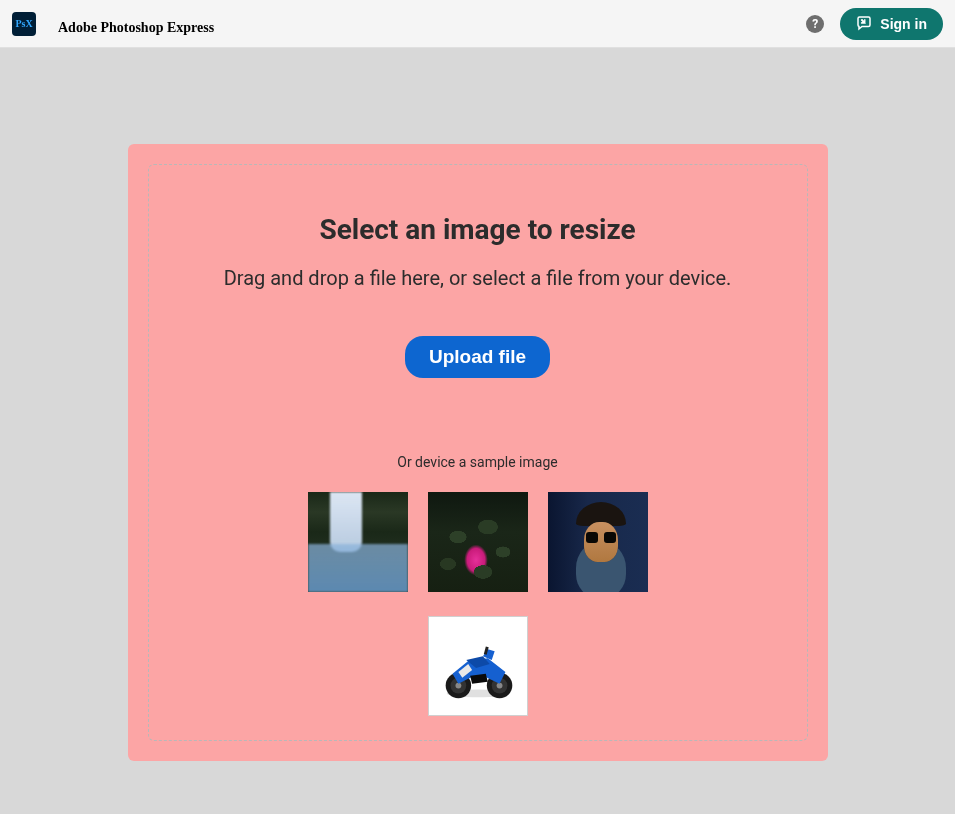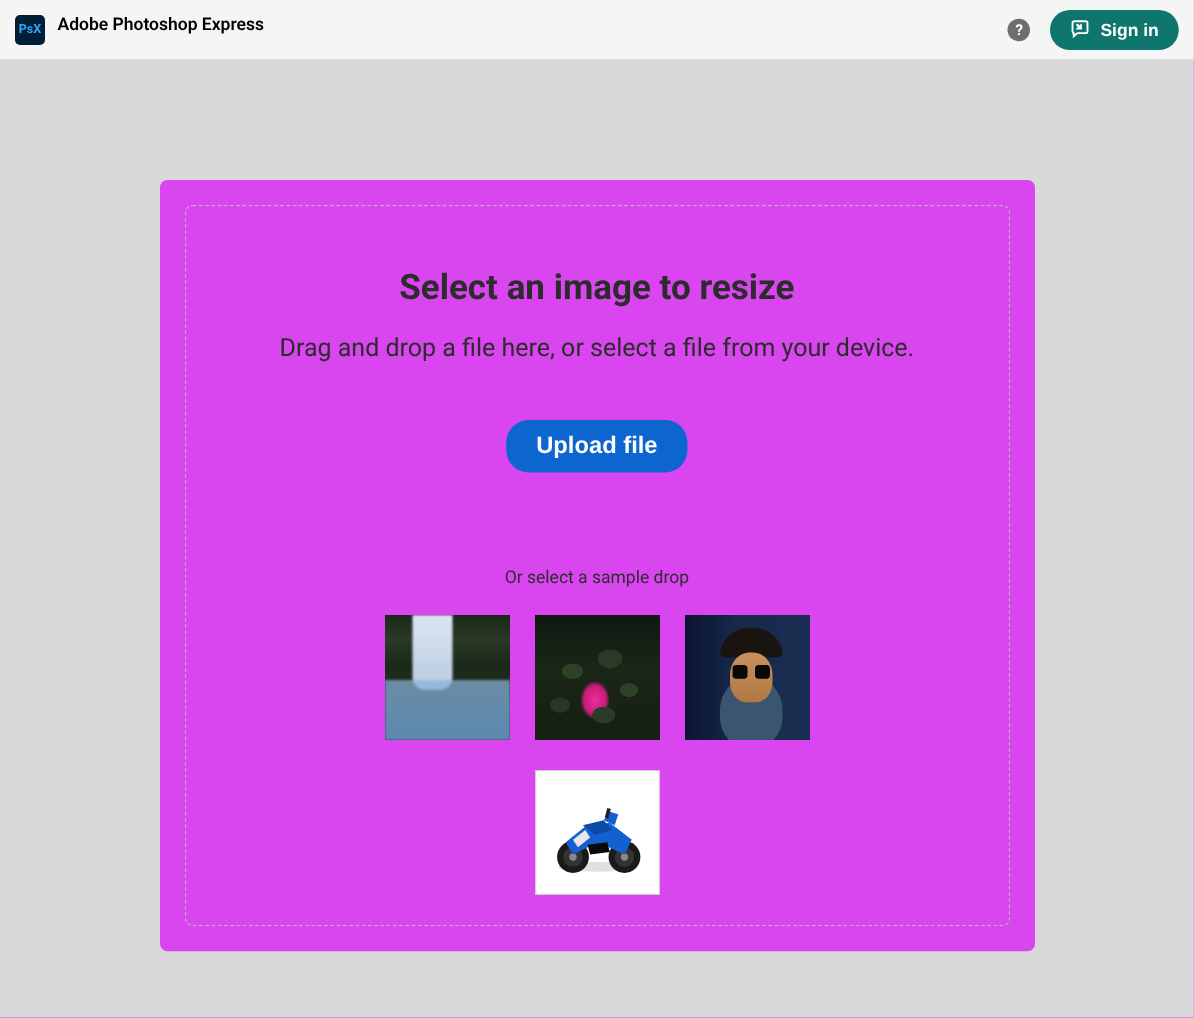--- a/index.html
+++ b/index.html
@@ -18,22 +18,23 @@
       background: #f5f5f5;
       height: 48px;
       display: flex;
       align-items: center;
       justify-content: space-between;
       padding: 0 12px;
       border-bottom: 1px solid #e0e0e0;
     }
     .header-left {
       display: flex;
-      align-items: flex-start;
-      gap: 10px;
+      align-items: flex-end;
+      gap: 22px;
+      font-family: Liberation Serif, serif;
     }
     .app-logo {
       width: 24px;
       height: 24px;
       background: #001e36;
       border-radius: 4px;
       display: flex;
       align-items: center;
       justify-content: center;
       color: #31a8ff;
@@ -78,21 +79,21 @@
     }
     .signin-icon svg {
       display: block;
     }
     .main-area {
       padding: 0;
       display: flex;
       justify-content: center;
     }
     .card {
-      background: #d946ef;
+      background: #fca5a5;
       width: 700px;
       margin-top: 96px;
       border-radius: 6px;
       padding: 20px;
     }
     .dashed-box {
       border: 1px dashed #b8b8b8;
       border-radius: 6px;
       padding: 48px 40px 24px 40px;
       text-align: center;
@@ -285,21 +286,21 @@
 </div>
 
 <div class="main-area">
   <div class="card">
     <div class="dashed-box">
       <h1 class="main-heading">Select an image to resize</h1>
       <p class="subtitle">Drag and drop a file here, or select a file from your device.</p>
       <button class="upload-button">
         <span>Upload file</span>
       </button>
-      <p class="or-sample">Or select a sample drop</p>
+      <p class="or-sample">Or device a sample image</p>
       <div class="samples">
         <div class="sample-img tn-waterfall"></div>
         <div class="sample-img tn-lotus"></div>
         <div class="sample-img tn-person">
           <div class="glasses"></div>
         </div>
       </div>
       <div class="prev-edit">
         <div class="prev-thumb tn-moto">
           <svg viewBox="0 0 100 100">

